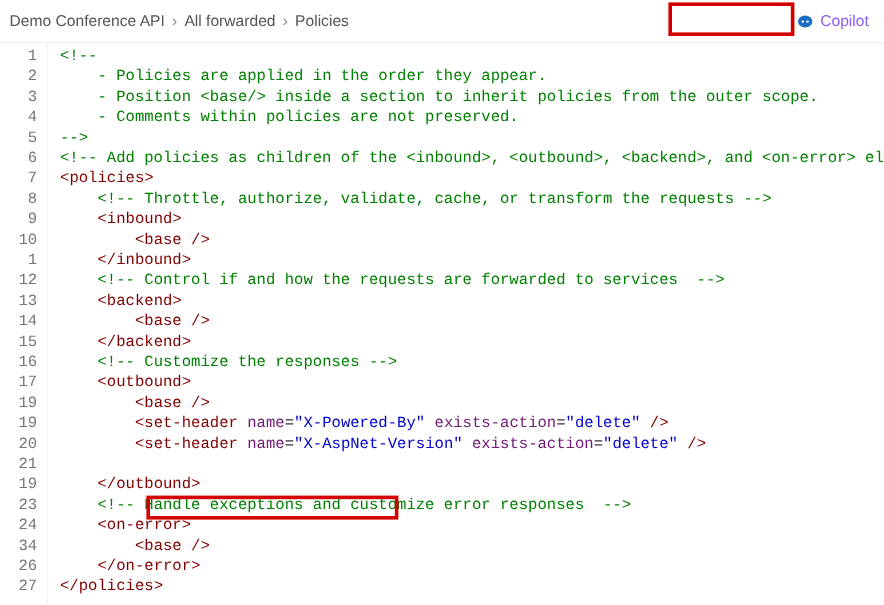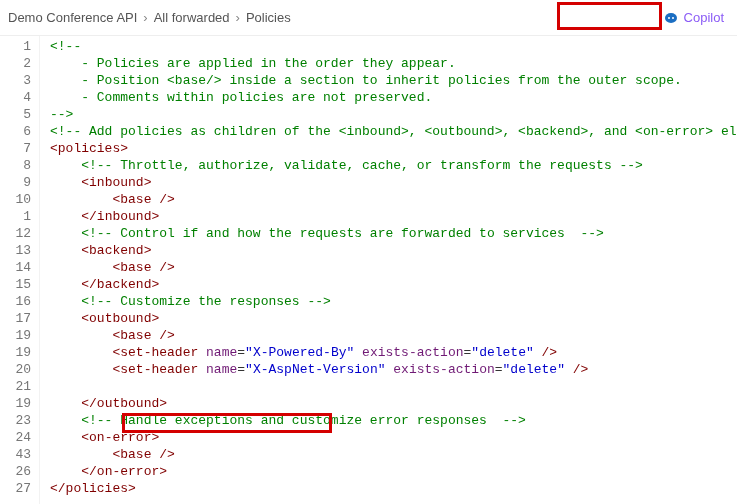--- a/index.html
+++ b/index.html
@@ -124,21 +124,21 @@
       <div>15</div>
       <div>16</div>
       <div>17</div>
       <div>19</div>
       <div>19</div>
       <div>20</div>
       <div>21</div>
       <div>19</div>
       <div>23</div>
       <div>24</div>
-      <div>43</div>
+      <div>34</div>
       <div>26</div>
       <div>27</div>
     </div>
   <div class="code" id="code"><span class="ln"><span class="c-comment">&lt;!--</span></span><span class="ln">    <span class="c-comment">- Policies are applied in the order they appear.</span></span><span class="ln">    <span class="c-comment">- Position &lt;base/&gt; inside a section to inherit policies from the outer scope.</span></span><span class="ln">    <span class="c-comment">- Comments within policies are not preserved.</span></span><span class="ln"><span class="c-comment">--&gt;</span></span><span class="ln"><span class="c-comment">&lt;!-- Add policies as children of the &lt;inbound&gt;, &lt;outbound&gt;, &lt;backend&gt;, and &lt;on-error&gt; ele</span></span><span class="ln"><span class="c-tag">&lt;</span><span class="c-tag">policies</span><span class="c-tag">&gt;</span></span><span class="ln">    <span class="c-comment">&lt;!-- Throttle, authorize, validate, cache, or transform the requests --&gt;</span></span><span class="ln">    <span class="c-tag">&lt;</span><span class="c-tag">inbound</span><span class="c-tag">&gt;</span></span><span class="ln">        <span class="c-tag">&lt;</span><span class="c-tag">base</span><span class="c-tag"> /&gt;</span></span><span class="ln">    <span class="c-tag">&lt;/</span><span class="c-tag">inbound</span><span class="c-tag">&gt;</span></span><span class="ln">    <span class="c-comment">&lt;!-- Control if and how the requests are forwarded to services  --&gt;</span></span><span class="ln">    <span class="c-tag">&lt;</span><span class="c-tag">backend</span><span class="c-tag">&gt;</span></span><span class="ln">        <span class="c-tag">&lt;</span><span class="c-tag">base</span><span class="c-tag"> /&gt;</span></span><span class="ln">    <span class="c-tag">&lt;/</span><span class="c-tag">backend</span><span class="c-tag">&gt;</span></span><span class="ln">    <span class="c-comment">&lt;!-- Customize the responses --&gt;</span></span><span class="ln">    <span class="c-tag">&lt;</span><span class="c-tag">outbound</span><span class="c-tag">&gt;</span></span><span class="ln">        <span class="c-tag">&lt;</span><span class="c-tag">base</span><span class="c-tag"> /&gt;</span></span><span class="ln">        <span class="c-tag">&lt;</span><span class="c-tag">set-header</span><span class="c-attr"> name</span><span class="">=</span><span class="c-str">"X-Powered-By"</span><span class="c-attr"> exists-action</span><span class="">=</span><span class="c-str">"delete"</span><span class="c-tag"> /&gt;</span></span><span class="ln">        <span class="c-tag">&lt;</span><span class="c-tag">set-header</span><span class="c-attr"> name</span><span class="">=</span><span class="c-str">"X-AspNet-Version"</span><span class="c-attr"> exists-action</span><span class="">=</span><span class="c-str">"delete"</span><span class="c-tag"> /&gt;</span></span><span class="ln">&nbsp;</span><span class="ln">    <span class="c-tag">&lt;/</span><span class="c-tag">outbound</span><span class="c-tag">&gt;</span></span><span class="ln">    <span class="c-comment">&lt;!-- Handle exceptions and customize error responses  --&gt;</span></span><span class="ln">    <span class="c-tag">&lt;</span><span class="c-tag">on-error</span><span class="c-tag">&gt;</span></span><span class="ln">        <span class="c-tag">&lt;</span><span class="c-tag">base</span><span class="c-tag"> /&gt;</span></span><span class="ln">    <span class="c-tag">&lt;/</span><span class="c-tag">on-error</span><span class="c-tag">&gt;</span></span><span class="ln"><span class="c-tag">&lt;/</span><span class="c-tag">policies</span><span class="c-tag">&gt;</span></span></div>
 </div>
 
 <div class="highlight-red hl-snippets"></div>
 <div class="highlight-red hl-code"></div>
 
 </body></html>

